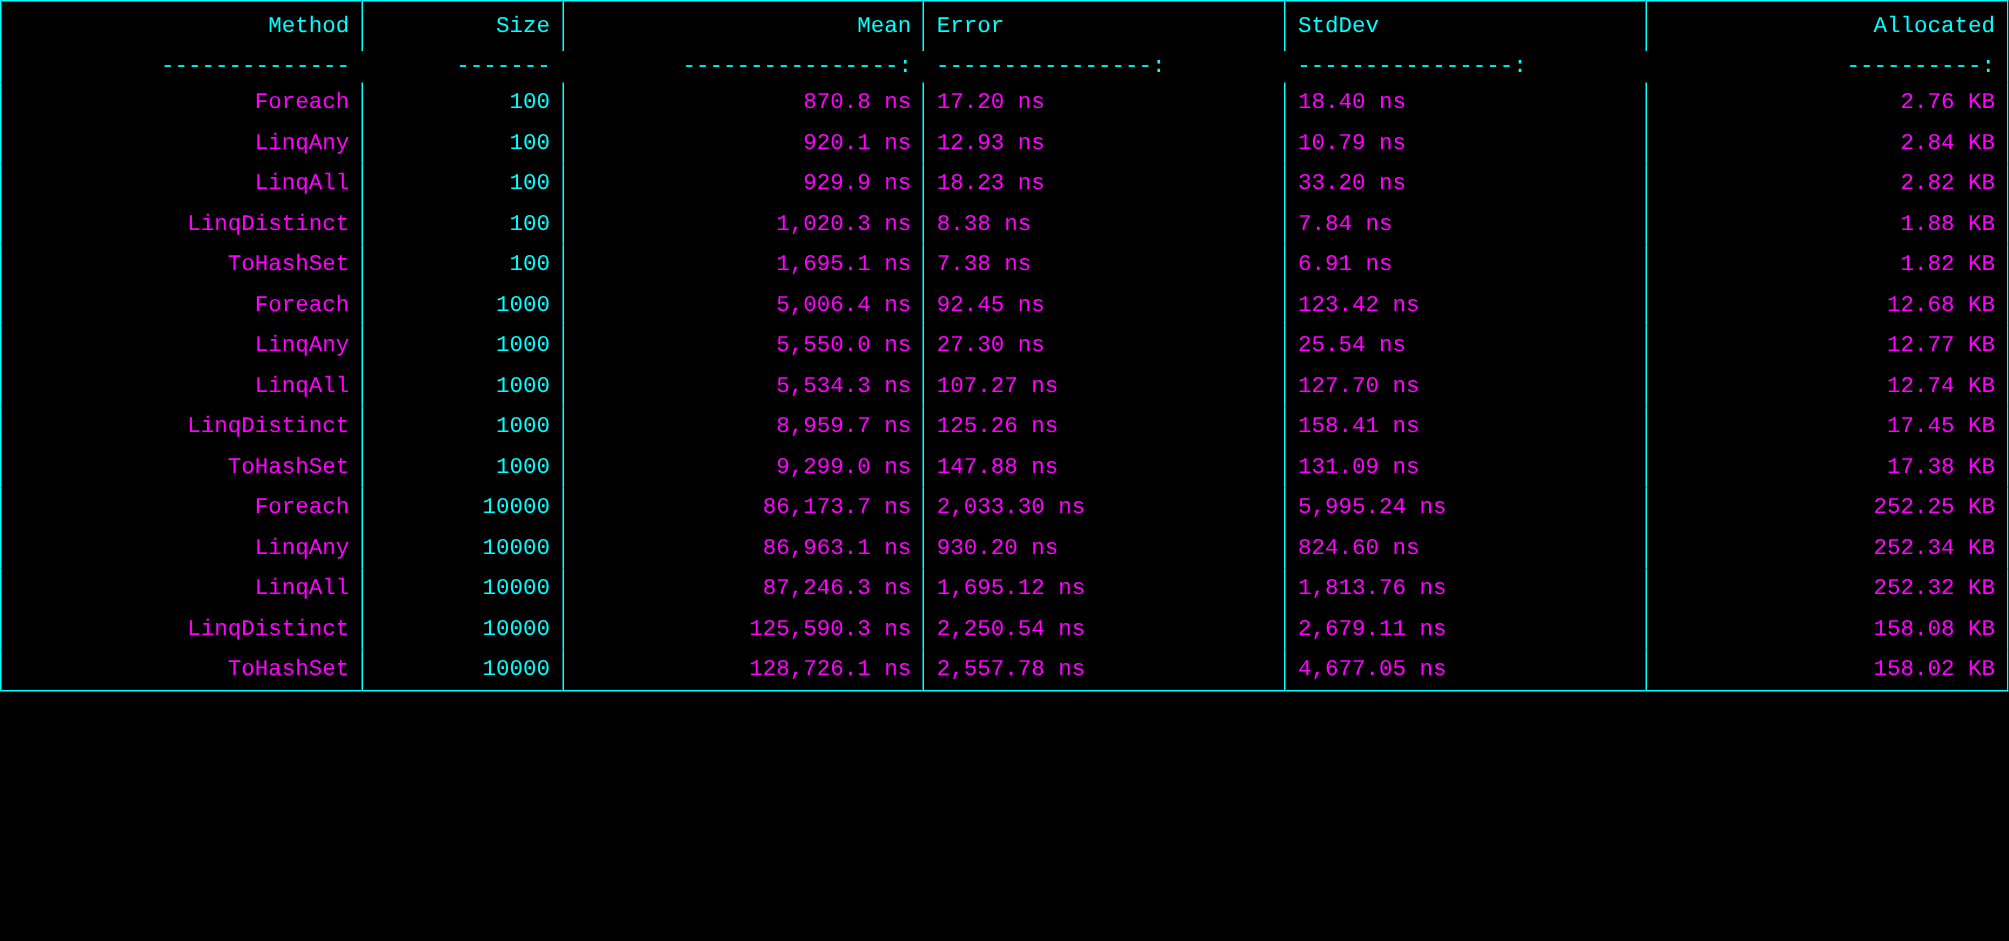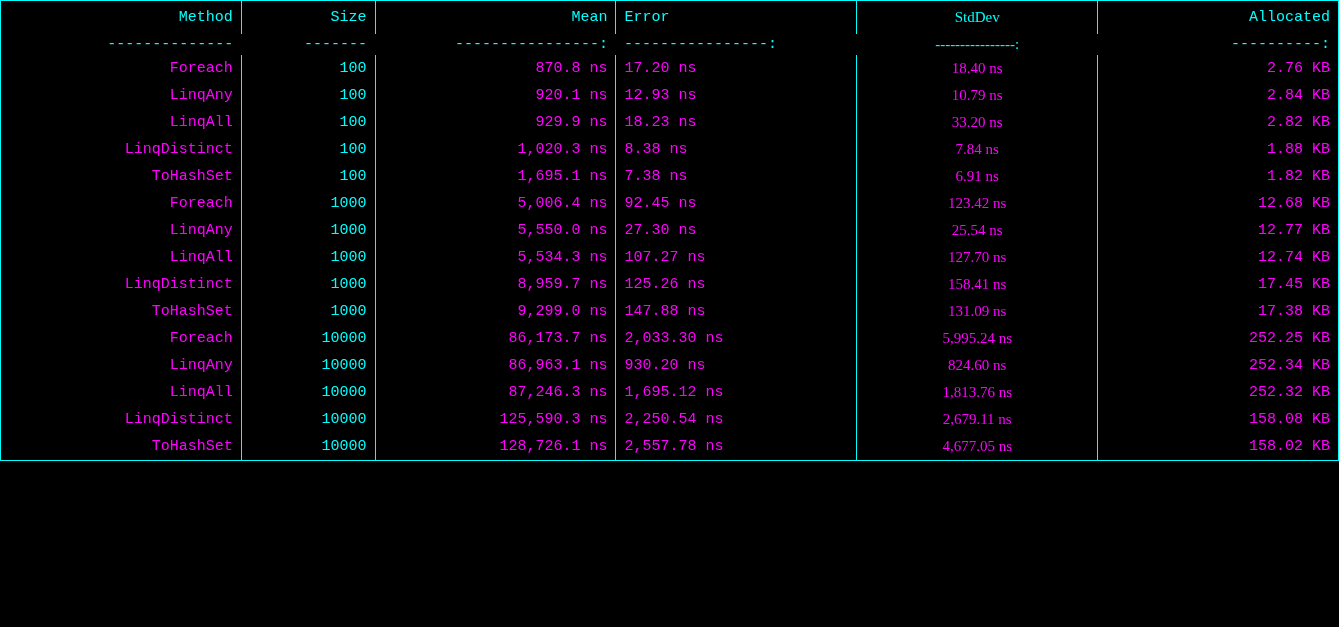--- a/index.html
+++ b/index.html
@@ -74,21 +74,21 @@
 
     tbody tr td:nth-child(2) {
       color: #00ffff;
       padding-left: 32px;
     }
 
     .col-method { width: 18%; text-align: right; }
     .col-size   { width: 10%; text-align: right; }
     .col-mean   { width: 18%; text-align: right; }
     .col-error  { width: 18%; text-align: left; }
-    .col-stddev { width: 18%; text-align: center; font-family: Liberation Serif, serif; }
+    .col-stddev { width: 18%; text-align: left; }
     .col-alloc  { width: 18%; text-align: right; }
 
     
     td, th {
       border-left: 1px solid #00ffff;
     }
 
     
     table {
       border: 1px solid #00ffff;

